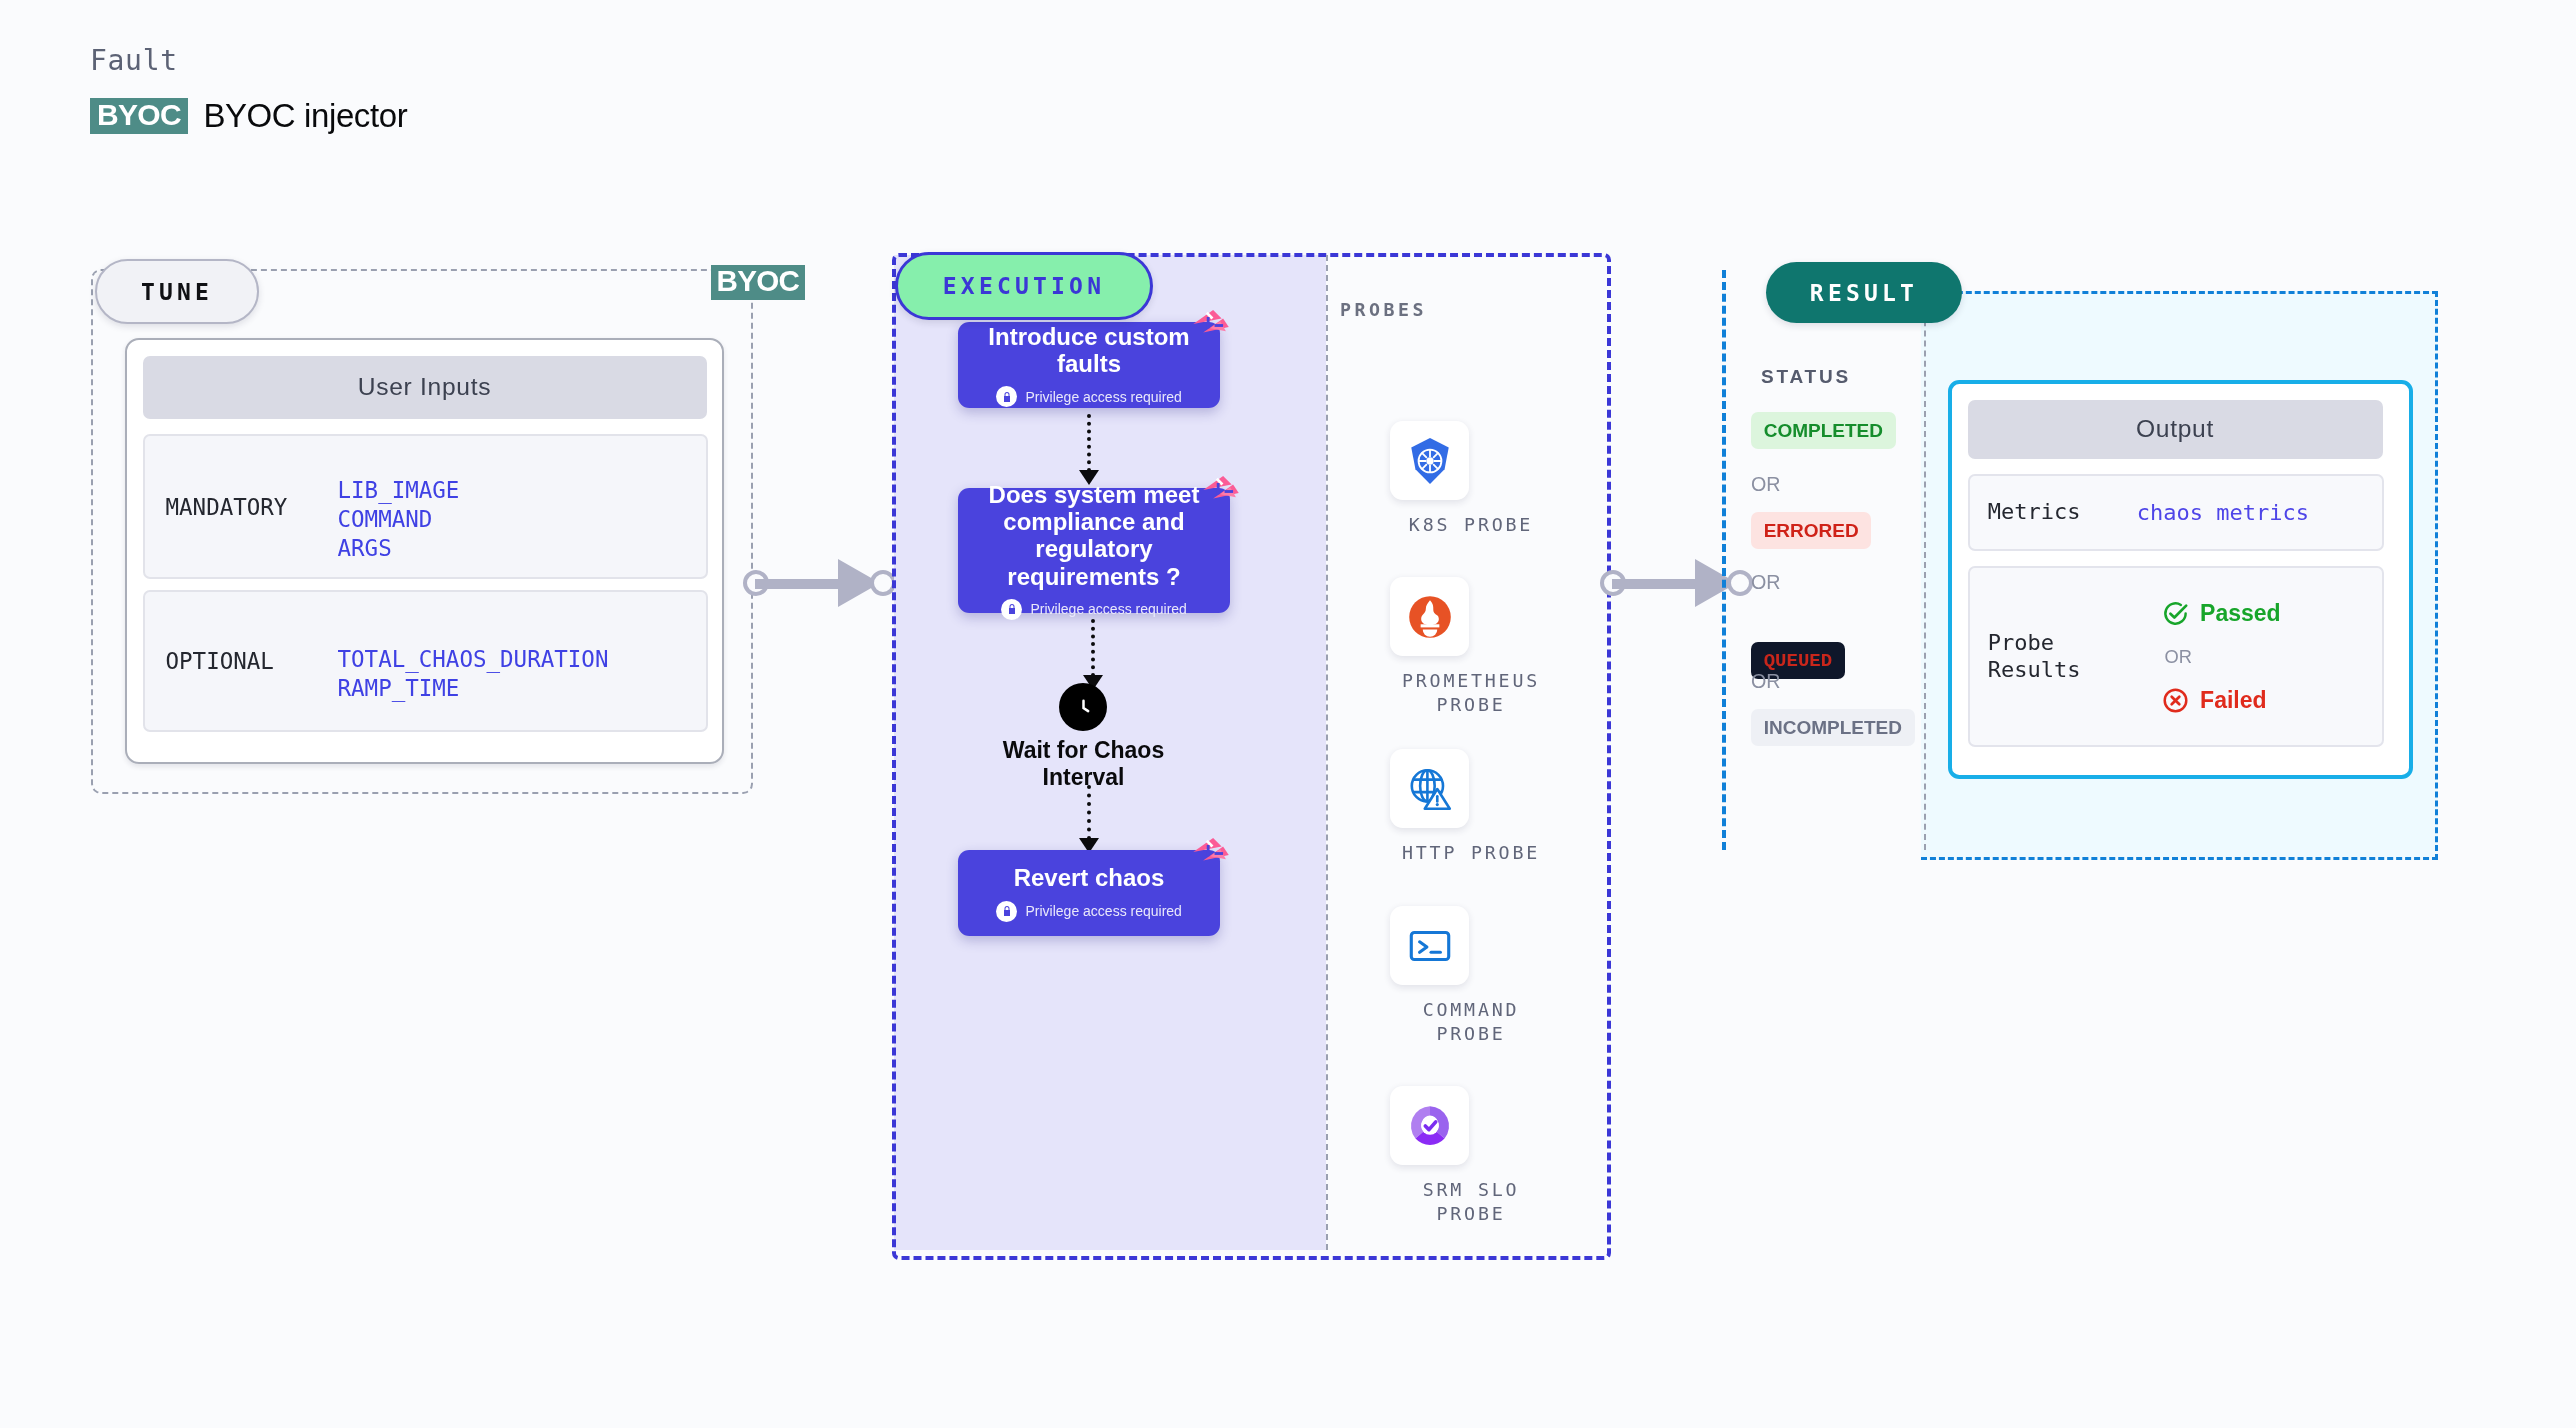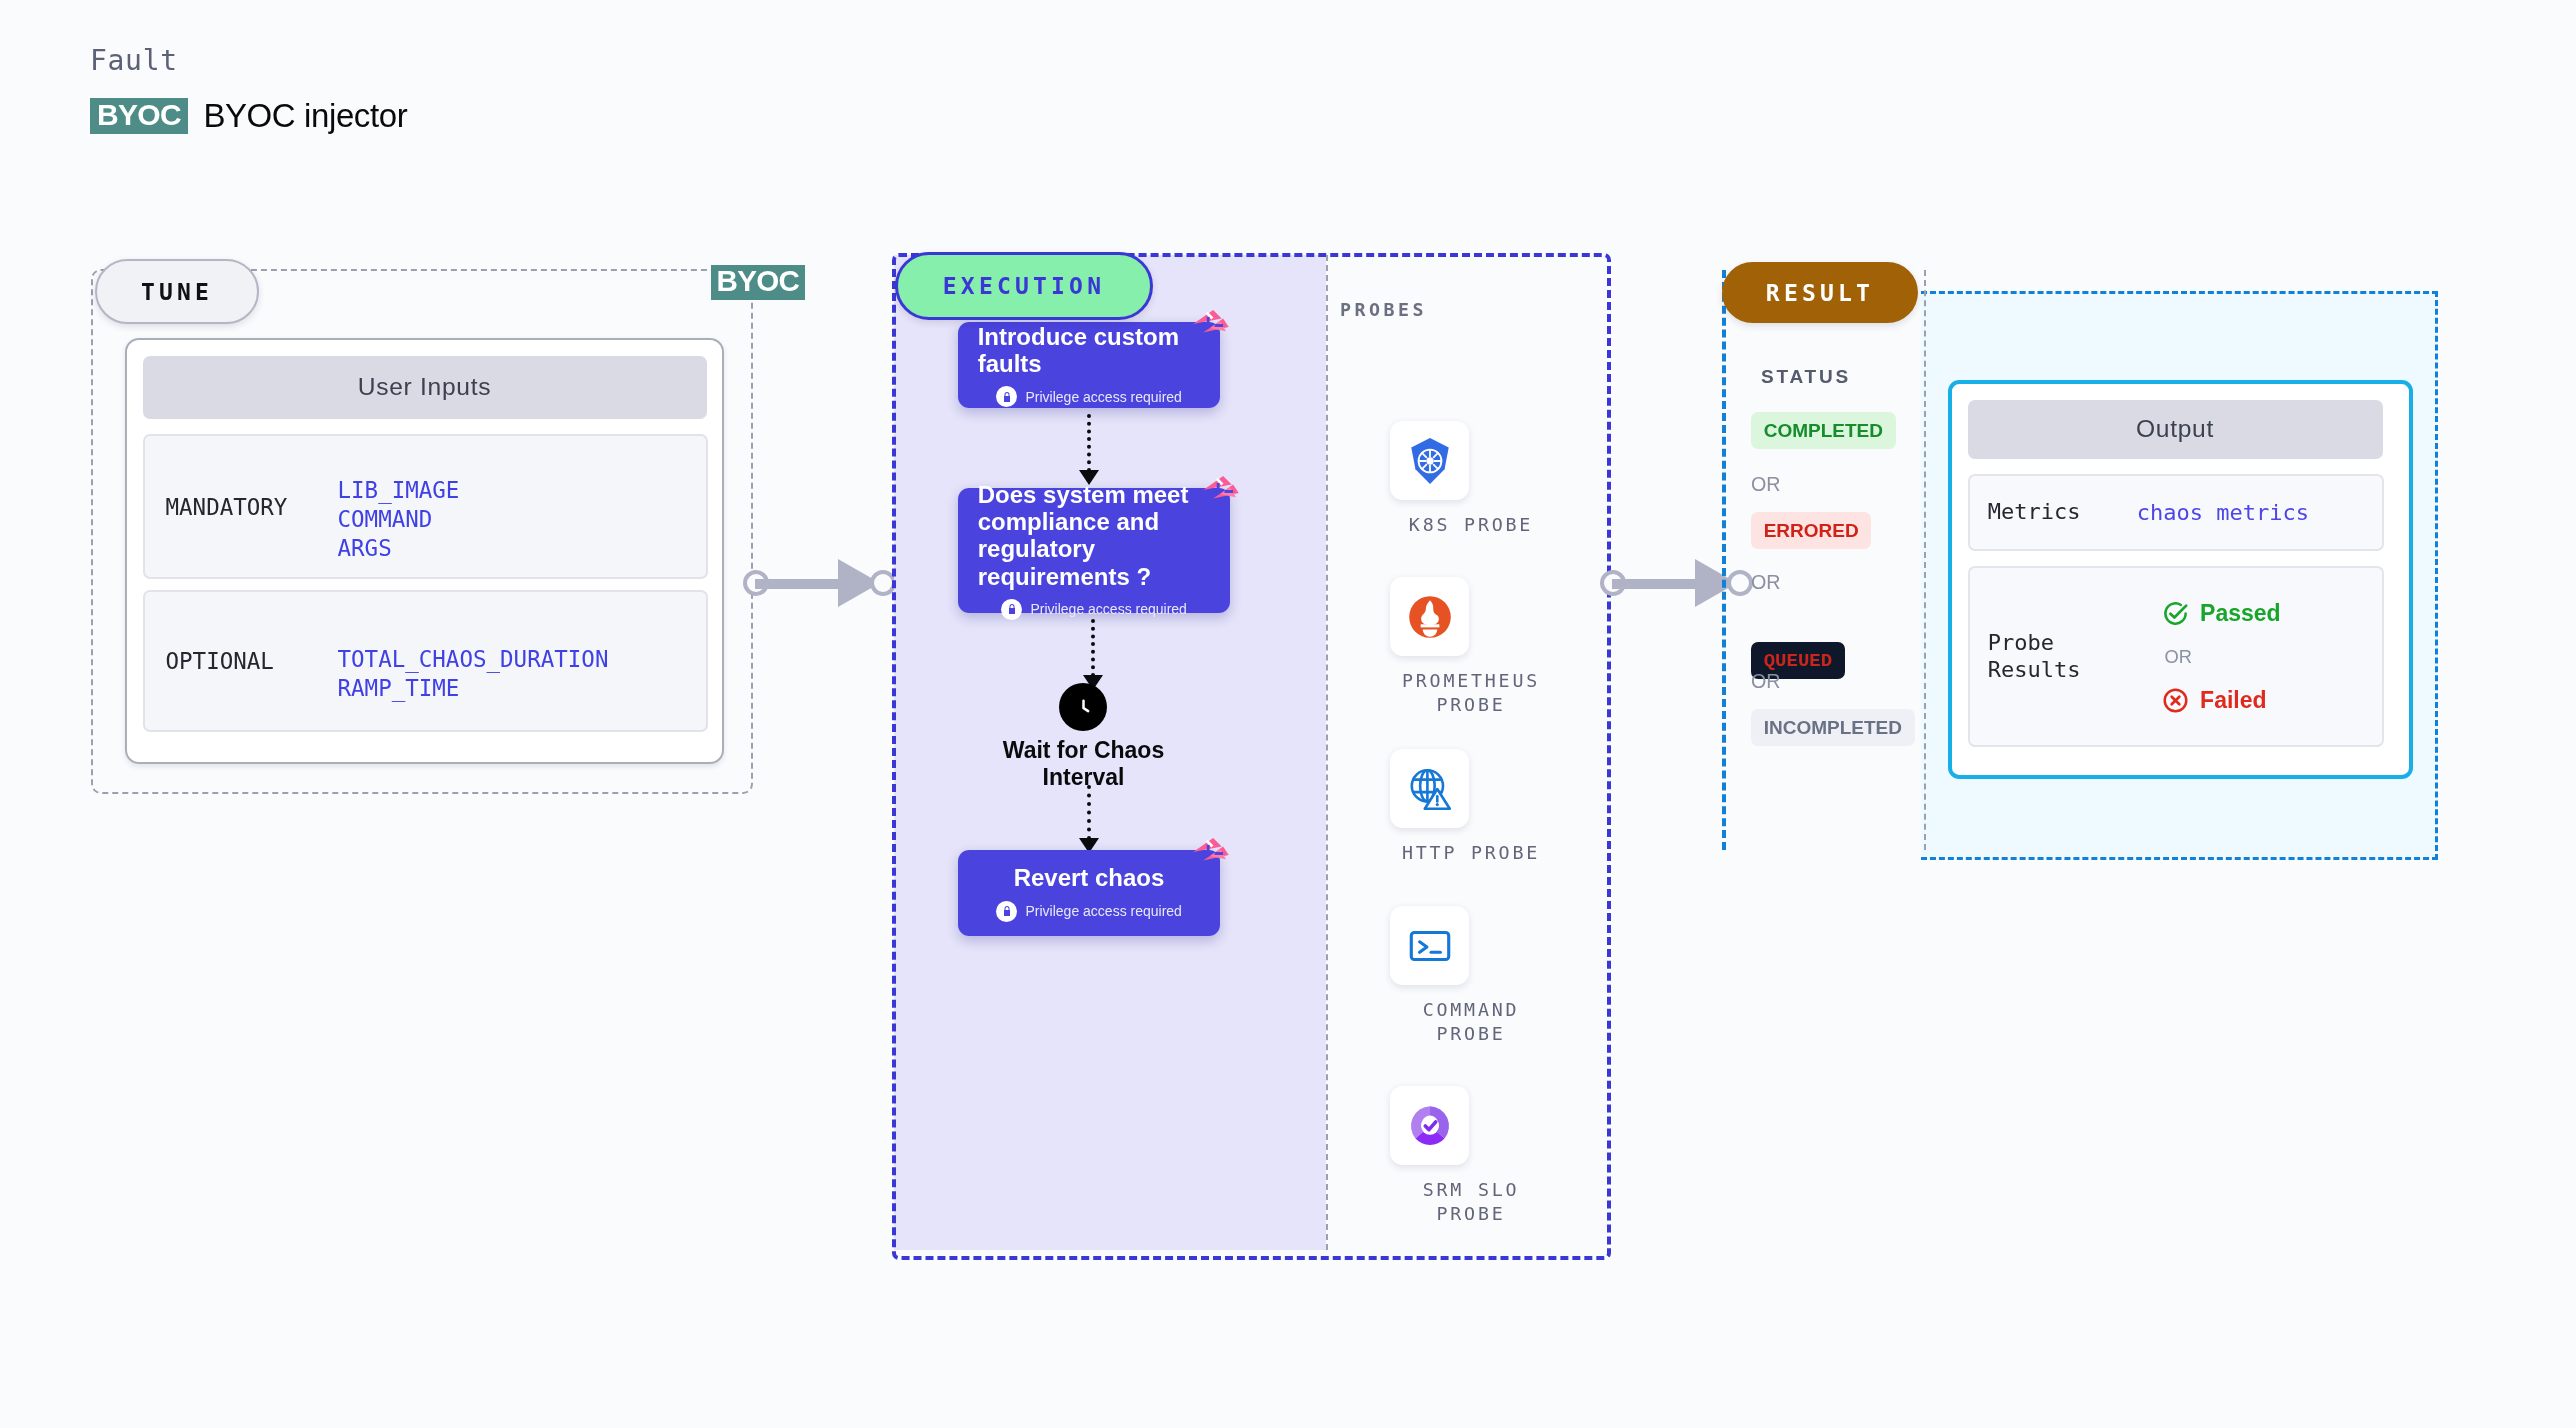--- a/index.html
+++ b/index.html
@@ -67,21 +67,21 @@
   #exec-fill{position:absolute;left:894px;top:255px;width:432px;height:995px;
     background:#e5e4fa;}
   #probes-divider{position:absolute;left:1326px;top:255px;width:0;height:995px;
     border-left:2.8px dashed #9aa0b0;}
   #exec-pill{left:895px;top:252px;width:252px;height:62px;background:#86efac;
     color:#3b37d6;border:3.5px solid #3b37d6;}
 
   .exec-node{position:absolute;background:#4a43dd;border-radius:11.3px;
     box-shadow:0 4.2px 11.3px rgba(45,40,140,.25);}
   .exec-node .title{color:#fff;font-weight:bold;font-size:24px;line-height:1.13;
-    padding:0 19.7px;}
+    text-align:center;padding:0 19.7px;}
   .priv{display:flex;align-items:center;justify-content:center;gap:8.4px;margin-top:9.1px;}
   .priv .lock{width:21px;height:21px;border-radius:50%;background:#fff;
     display:flex;align-items:center;justify-content:center;}
   .priv .lock svg{width:12px;height:12px;display:block;}
   .priv .ptxt{color:#e9e8fb;font-size:14px;}
   .corner-badge{position:absolute;right:-12.7px;top:-15.5px;width:44px;height:37px;}
 
   #node-introduce{left:958px;top:322px;width:262px;height:86px;
     display:flex;flex-direction:column;align-items:center;justify-content:center;}
   #node-compliance{left:958px;top:488px;width:272px;height:125px;
@@ -120,21 +120,21 @@
   #probe-k8s{top:421px;}
   #probe-prom{top:577px;}
   #probe-http{top:749px;}
   #probe-cmd{top:906px;}
   #probe-srm{top:1086px;}
 
   
   #result-status-dashed{position:absolute;left:1722px;top:270px;width:198px;height:580px;
     border-left:4.2px dashed #1080d8;border-top:none;border-bottom:none;
     border-right:2.8px dashed #9aa0b0;}
-  #result-pill{left:1722px;top:262px;width:196px;height:61px;background:#a16207;color:#fff;}
+  #result-pill{left:1766px;top:262px;width:196px;height:61px;background:#0f766e;color:#fff;}
   #status-title{position:absolute;left:1751px;top:366px;font-size:19px;color:#555b6d;
     font-weight:bold;letter-spacing:2.8px;margin-left:10px;}
   .badge{position:absolute;left:1751px;border-radius:7px;display:flex;align-items:center;
     justify-content:center;font-size:19px;font-weight:bold;padding:0 12.7px;height:37px;}
   .ortext{position:absolute;left:1751px;font-size:19.7px;color:#8b90a2;}
   #b-completed{top:412px;background:#dcf5dd;color:#158d2c;}
   #or1{top:473px;}
   #b-errored{top:512px;background:#fde3e1;color:#cf2218;}
   #or2{top:571px;}
   #b-queued{top:642px;background:#0f172a;color:#c9261b;font-family:Liberation Mono, monospace;}

